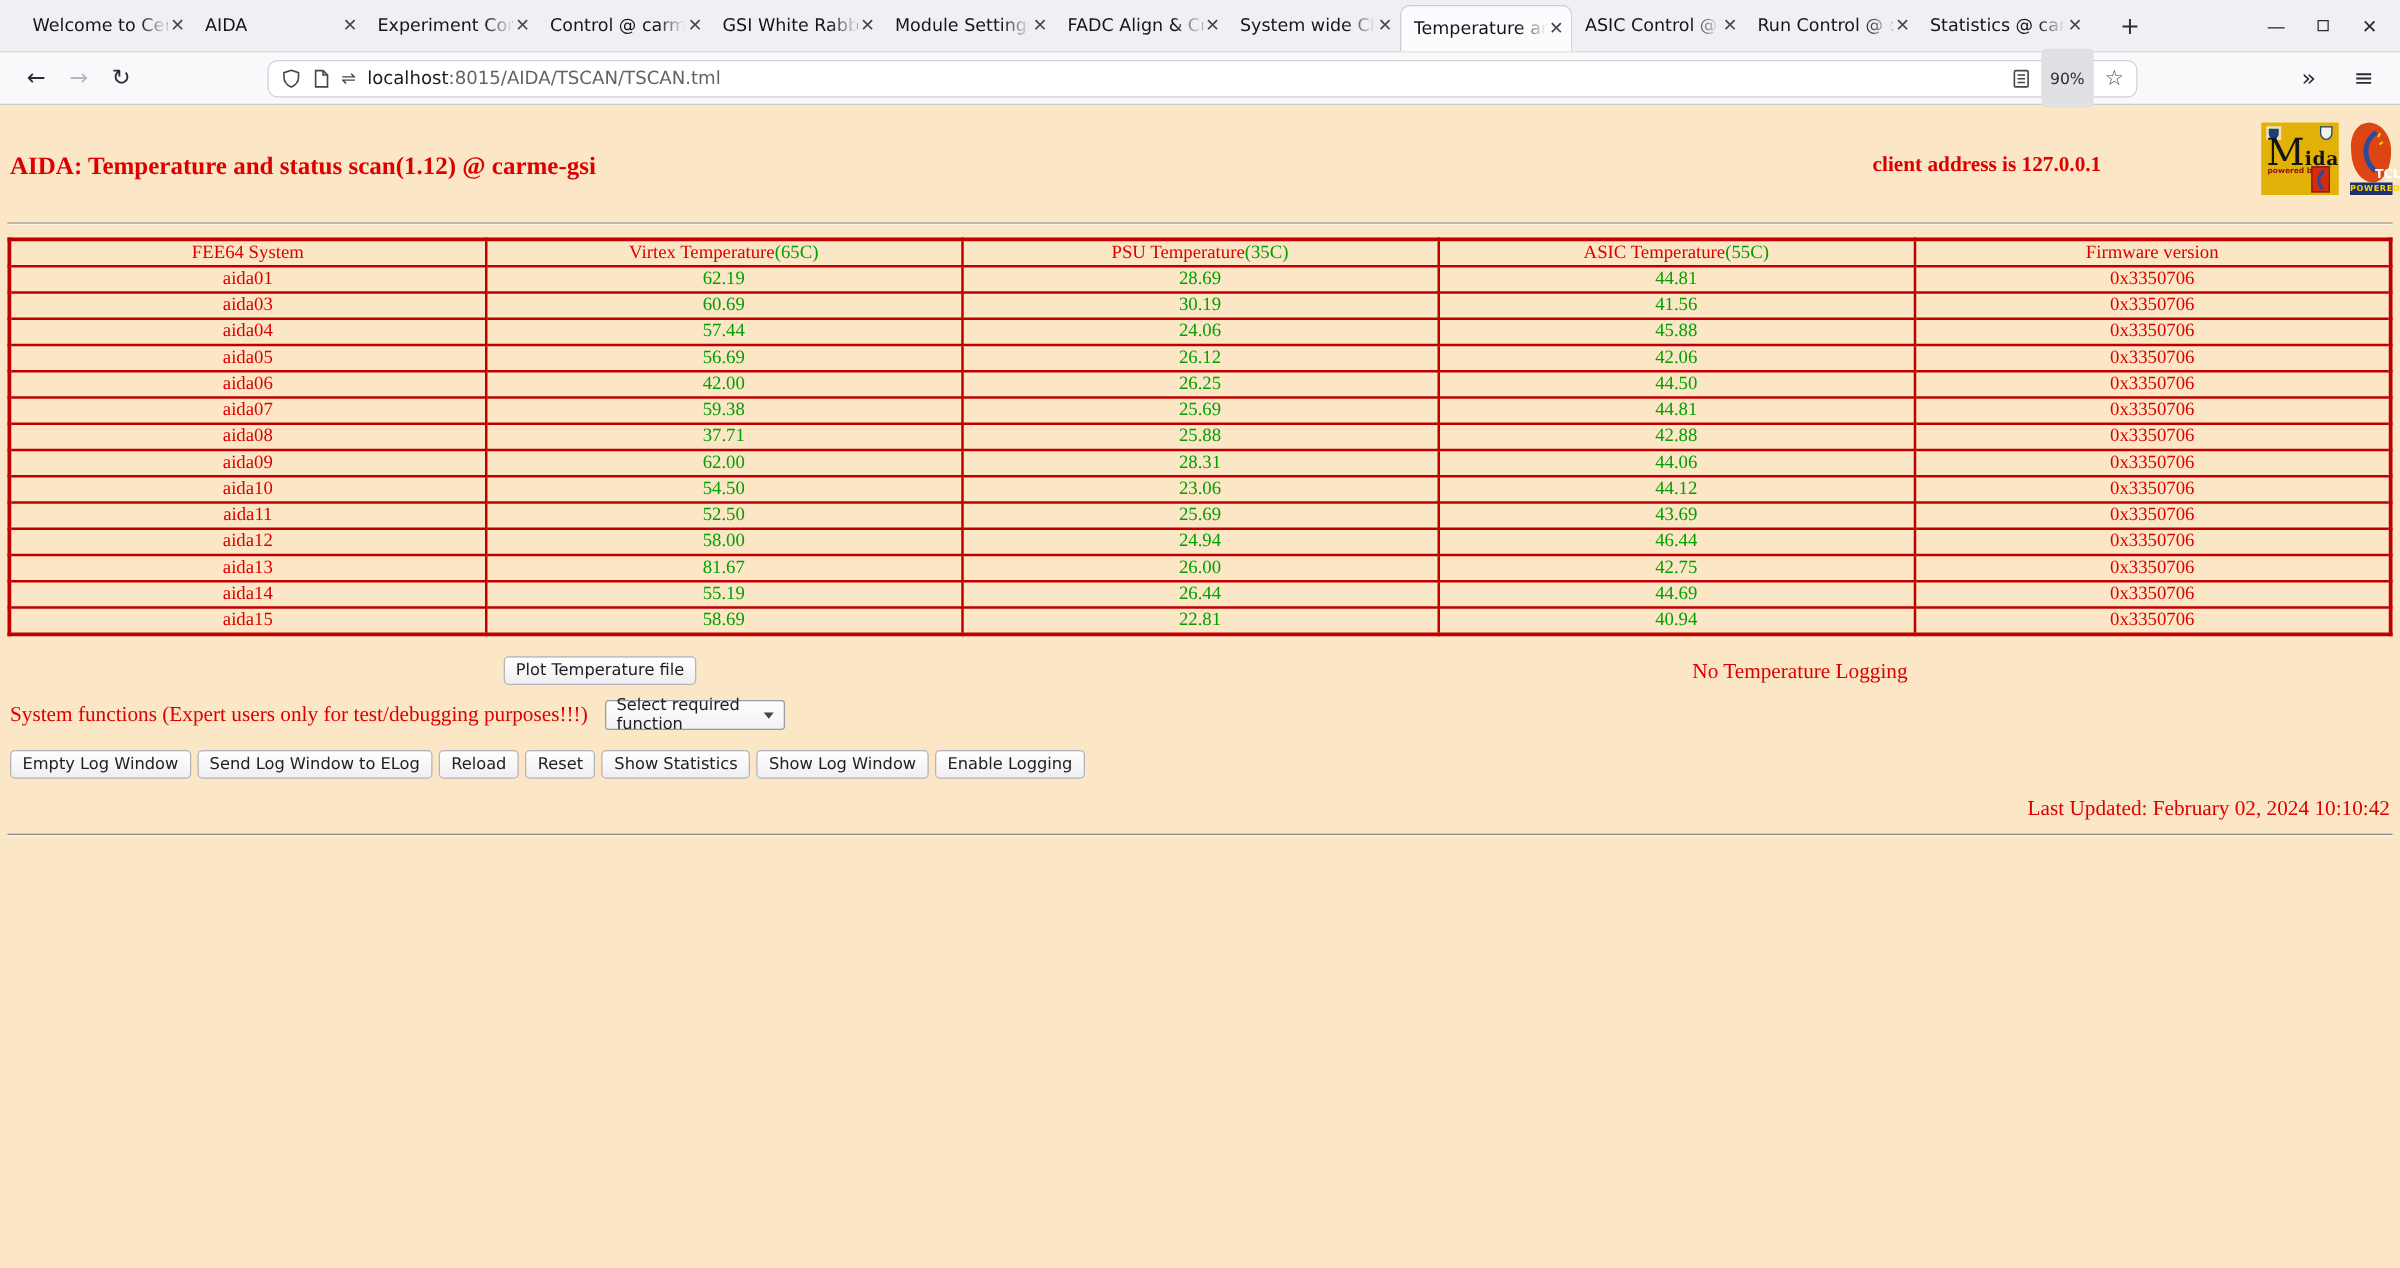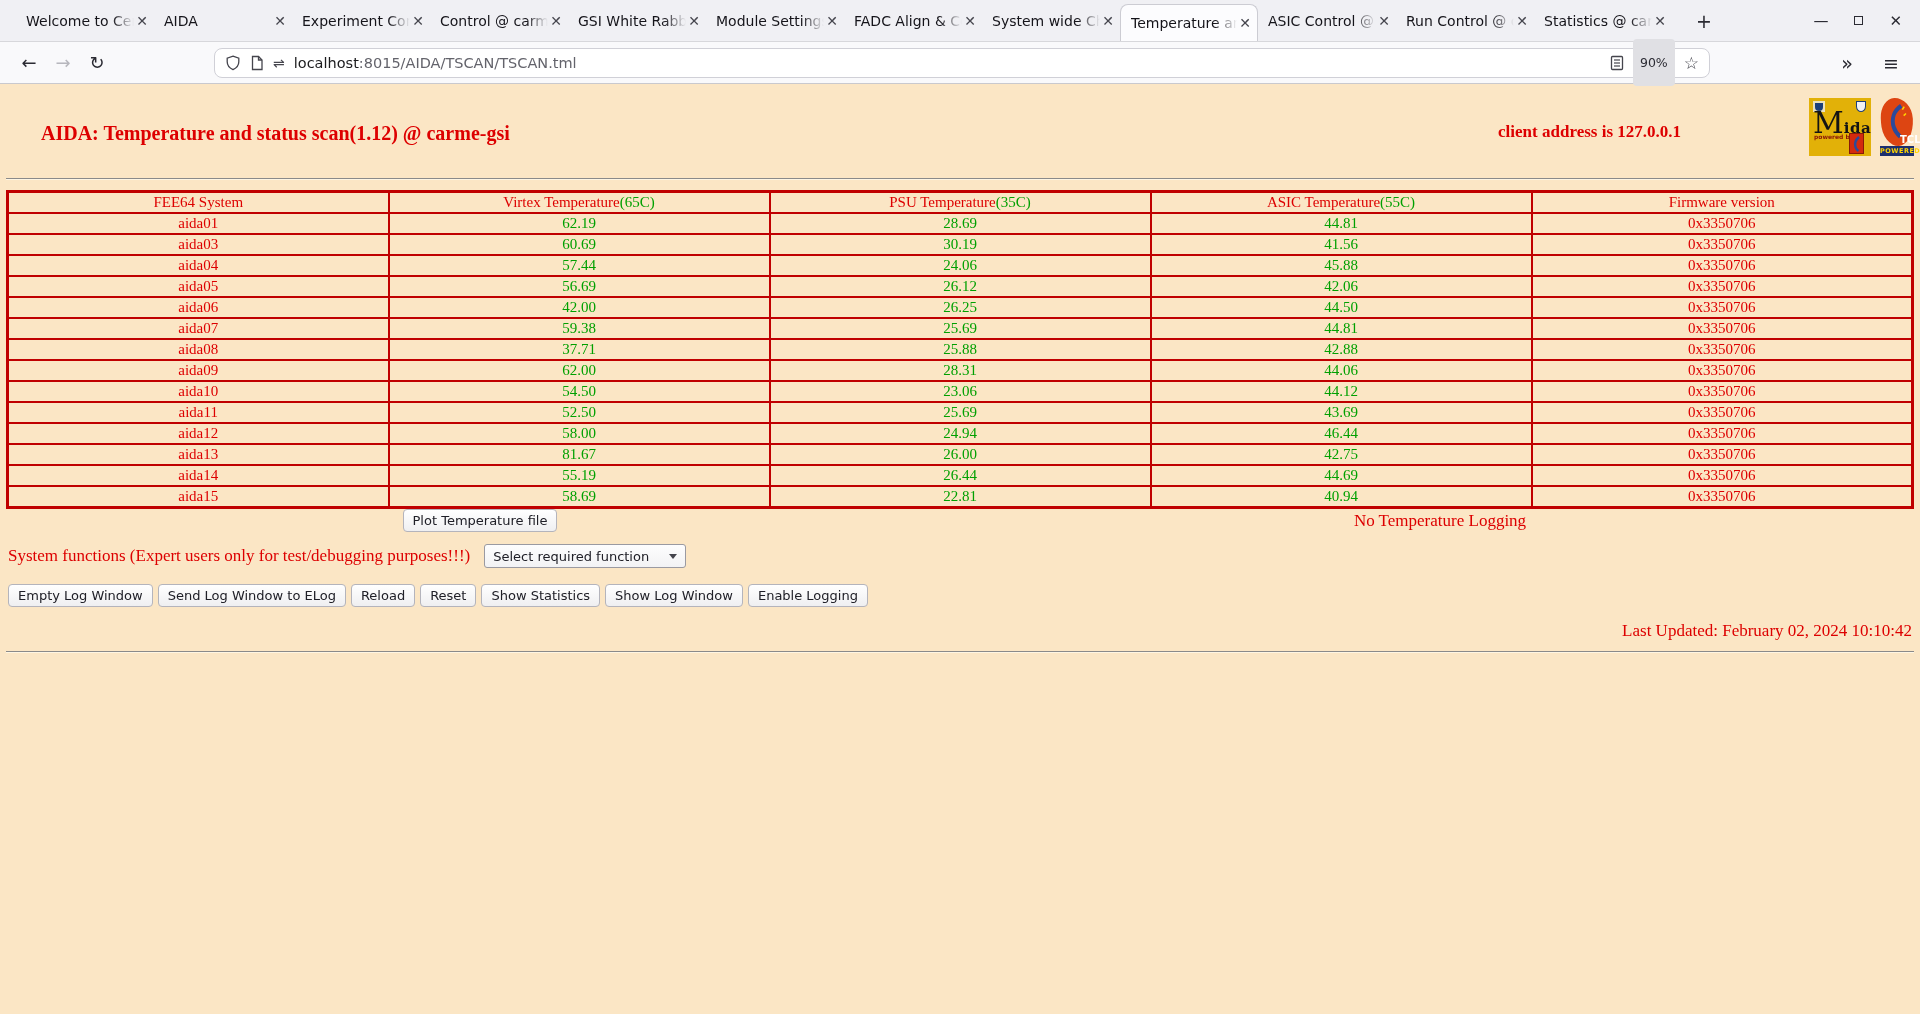--- a/index.html
+++ b/index.html
@@ -35,48 +35,48 @@
   .url-host { color:#1b1b1d; }
   .url-rest { color:#63636b; }
   .zoom-pill { background:#e0e0e4; border-radius:4px; font-size:12.5px; color:#2b2b33; padding:16px 7px; }
   .chrome-right { display:flex; align-items:center; gap:10px; margin-left:auto; }
   .chrome-right .nav-icon { font-size:19px; }
   .icon-svg { display:block; }
 
   
   .content { height:930px; background:#fbe6c5; font-family:"Liberation Serif","DejaVu Serif",serif;
              color:#dd0000; overflow:hidden; }
-  .page-header { display:flex; align-items:flex-start; padding:14px 6px 0 8px;margin-left:33px; }
+  .page-header { display:flex; align-items:flex-start; padding:14px 6px 0 8px; }
   .page-title { font-size:20px; font-weight:bold; margin-top:24px; white-space:nowrap; }
   .header-spacer { flex:1; }
   .client-address { font-size:17px; font-weight:bold; margin-top:24px; margin-right:128px; white-space:nowrap; }
   .logos { display:flex; gap:9px; align-items:flex-start; }
 
   .rule { border:none; border-top:1px solid #8a8a8a; border-bottom:1px solid #fff6e3; margin:22px 6px 0 6px; }
   .rule.bottom { margin-top:10px; }
 
   table.tscan { width:calc(100% - 12px); margin:10px 24px 0 6px; border-collapse:collapse;
                 border:3px solid #c00000; font-size:15px; table-layout:fixed; }
   table.tscan th, table.tscan td { border:2px solid #c00000; text-align:center; font-weight:normal;
                 height:18px; line-height:17px; padding:1px 0; }
   .red { color:#dd0000; }
   .green { color:#00a000; }
 
-  .plot-row { display:flex; }
+  .plot-row { display:flex; margin-top:16px; }
   .half { width:50%; display:flex; justify-content:center; align-items:center; }
   button.gtk { font-family:"DejaVu Sans", sans-serif; font-size:13px; color:#202028;
                background:linear-gradient(#ffffff,#efeff1); border:1px solid #b4b4bc;
                border-radius:4px; padding:3px 9px; white-space:nowrap; }
   .logging-status { font-size:17px; }
 
   .sysfunc { display:flex; align-items:center; margin:12px 0 0 8px; gap:14px; }
   .sysfunc-label { font-size:17px; }
   .fake-select { font-family:"DejaVu Sans", sans-serif; font-size:13px; color:#202028;
                  background:linear-gradient(#fdfdfe,#f2f2f4); border:1px solid #9a9aa2; border-radius:3px;
-                 width:202px; height:24px; display:flex; align-items:center; padding:0 8px;
+                 width:144px; height:24px; display:flex; align-items:center; padding:0 8px;
                  justify-content:space-between; }
   .select-arrow { width:0; height:0; border-left:4px solid transparent; border-right:4px solid transparent;
                   border-top:5px solid #44444c; }
 
   .button-row { display:flex; gap:5px; margin:16px 0 0 8px; }
   .last-updated { text-align:right; font-size:17px; margin:14px 8px 0 0; }
 
   
   .midas-logo { width:62px; height:58px; background:#e2b108; position:relative;
                 font-family:"DejaVu Serif", serif; overflow:hidden; }

